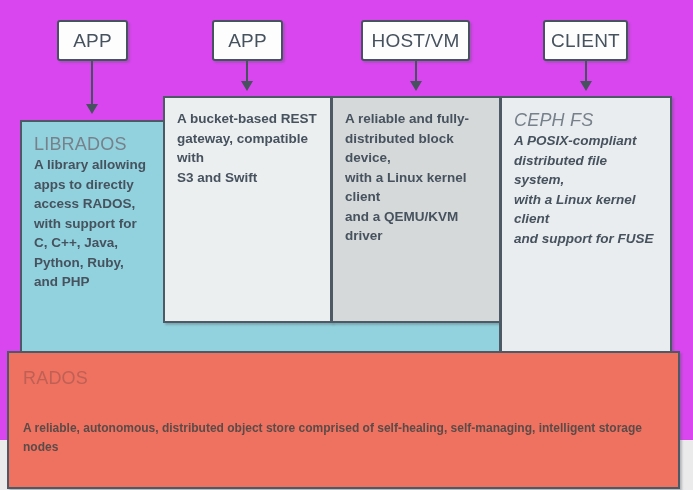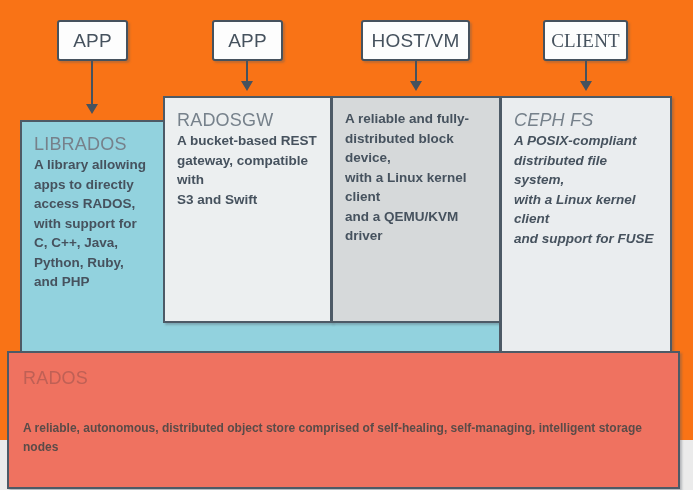--- a/index.html
+++ b/index.html
@@ -10,21 +10,21 @@
     width: 693px;
     height: 490px;
     background: #ebebeb;
     font-family: "Liberation Sans", sans-serif;
     overflow: hidden;
   }
   #stage {
     position: relative;
     width: 693px;
     height: 440px;
-    background: #f97316;
+    background: #d946ef;
   }
 
   
   .actor {
     position: absolute;
     background: #fdfdfd;
     border: 2px solid #46525e;
     border-radius: 3px;
     box-shadow: 2px 2px 2px rgba(80,90,100,0.30);
     display: flex;
@@ -133,37 +133,36 @@
   </div>
 
   <div class="actor" style="left:212px; top:20px; width:71px; height:41px;">
     <span>APP</span>
   </div>
 
   <div class="actor" style="left:361px; top:20px; width:109px; height:41px;">
     <span>HOST/VM</span>
   </div>
 
-  <div class="actor" style="left:543px; top:20px; width:85px; height:41px;font-family:Liberation Serif, serif;">
+  <div class="actor" style="left:543px; top:20px; width:85px; height:41px;">
     <span>CLIENT</span>
   </div>
 
   <div class="layer" id="librados">
     <div class="title">LIBRADOS</div>
     <div class="desc">A library allowing
 apps to directly
 access RADOS,
 with support for
 C, C++, Java,
 Python, Ruby,
 and PHP</div>
   </div>
 
   <div class="layer" id="radosgw">
-    <div class="title">RADOSGW</div>
     <div class="desc">A bucket-based REST
 gateway, compatible with
 S3 and Swift</div>
   </div>
 
   <div class="layer" id="rbd">
     <div class="desc">A reliable and fully-
 distributed block device,
 with a Linux kernel client
 and a QEMU/KVM driver</div>

